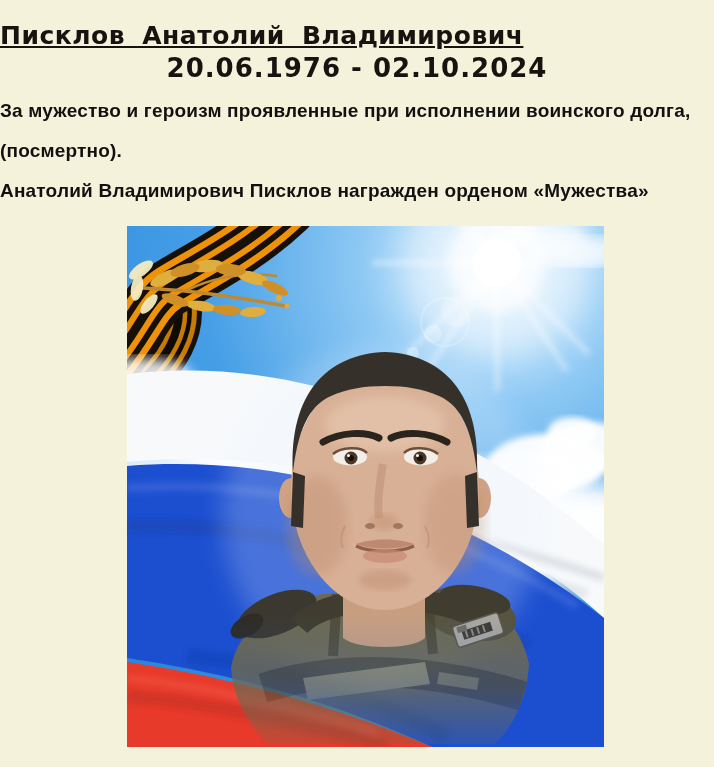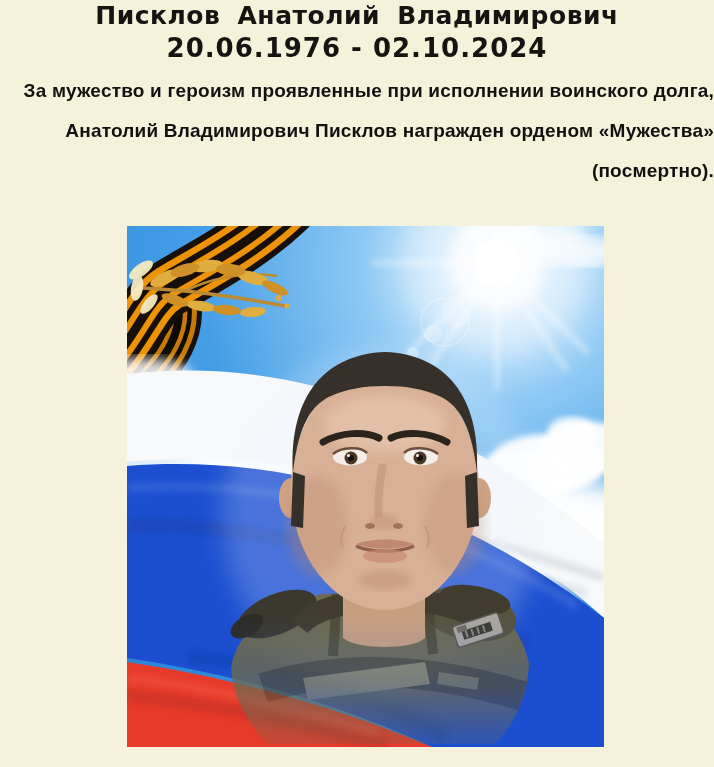--- a/index.html
+++ b/index.html
@@ -5,43 +5,43 @@
   html,body{margin:0;padding:0;}
   body{
     width:714px;height:767px;
     background:#f5f2dc;
     font-family:"Liberation Sans",sans-serif;
     position:relative;
     overflow:hidden;
   }
   .card{position:absolute;inset:0;}
   .name{
-    margin-top:0;
-    text-align:center;
+    margin-top:20px;
     font-family:"DejaVu Sans",sans-serif;
     font-weight:bold;
     font-size:25px;
     line-height:32px;
     letter-spacing:0.5px;
     word-spacing:8px;
     color:#171310;
+    text-decoration:underline;
   }
   .dates{
     text-align:center;
     font-family:"DejaVu Sans",sans-serif;
     font-weight:bold;
     font-size:26px;
     line-height:32px;
     letter-spacing:1px;
     color:#171310;
   }
   .citation{margin-top:7px;}
   .citation p{
     margin:0;
-    text-align:right;
+    text-align:left;
     font-family:"Liberation Sans",sans-serif;
     font-weight:bold;
     font-size:19px;
     line-height:40px;
     letter-spacing:0.2px;
     color:#121110;
   }
   .photo{
     position:absolute;
     left:127px;top:226px;
@@ -53,22 +53,22 @@
 <body>
 
 <div class="card">
 
   <div class="name">Писклов Анатолий Владимирович</div>
 
   <div class="dates">20.06.1976 - 02.10.2024</div>
 
   <div class="citation">
     <p>За мужество и героизм проявленные при исполнении воинского долга,</p>
+    <p>(посмертно).</p>
     <p>Анатолий Владимирович Писклов награжден орденом «Мужества»</p>
-    <p>(посмертно).</p>
   </div>
 
   <div class="photo" aria-label="Портрет военнослужащего в тактическом снаряжении на фоне развевающегося российского флага, голубого неба с солнцем и облаками; в верхнем левом углу георгиевская лента с золотой лавровой ветвью">
     <svg viewBox="0 0 477 521" preserveAspectRatio="none" role="img">
       <defs>
         <radialGradient id="skyGrad" gradientUnits="userSpaceOnUse" cx="370" cy="40" r="540">
           <stop offset="0" stop-color="#ffffff"></stop>
           <stop offset="0.07" stop-color="#e3f2fe"></stop>
           <stop offset="0.25" stop-color="#8ec9f4"></stop>
           <stop offset="0.55" stop-color="#459ee6"></stop>

